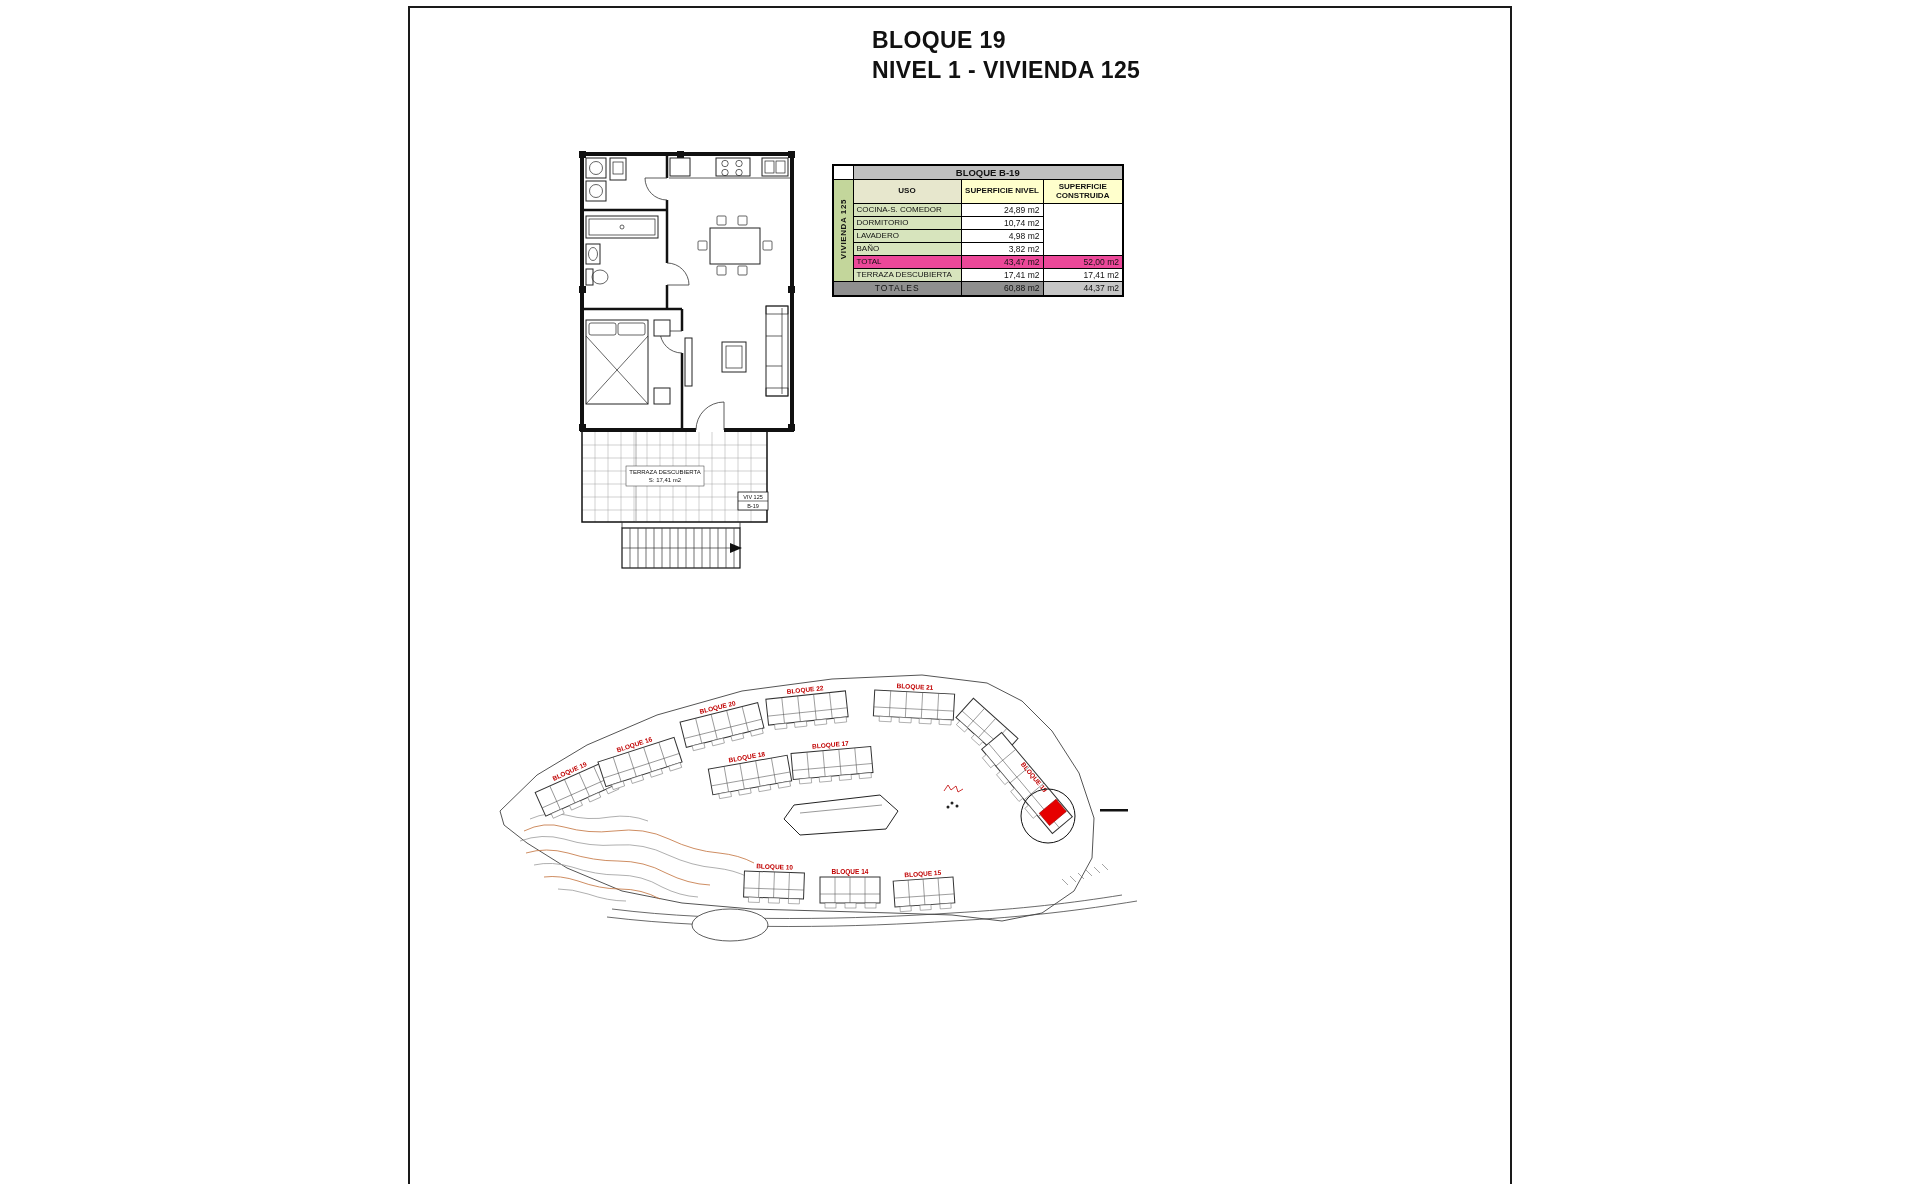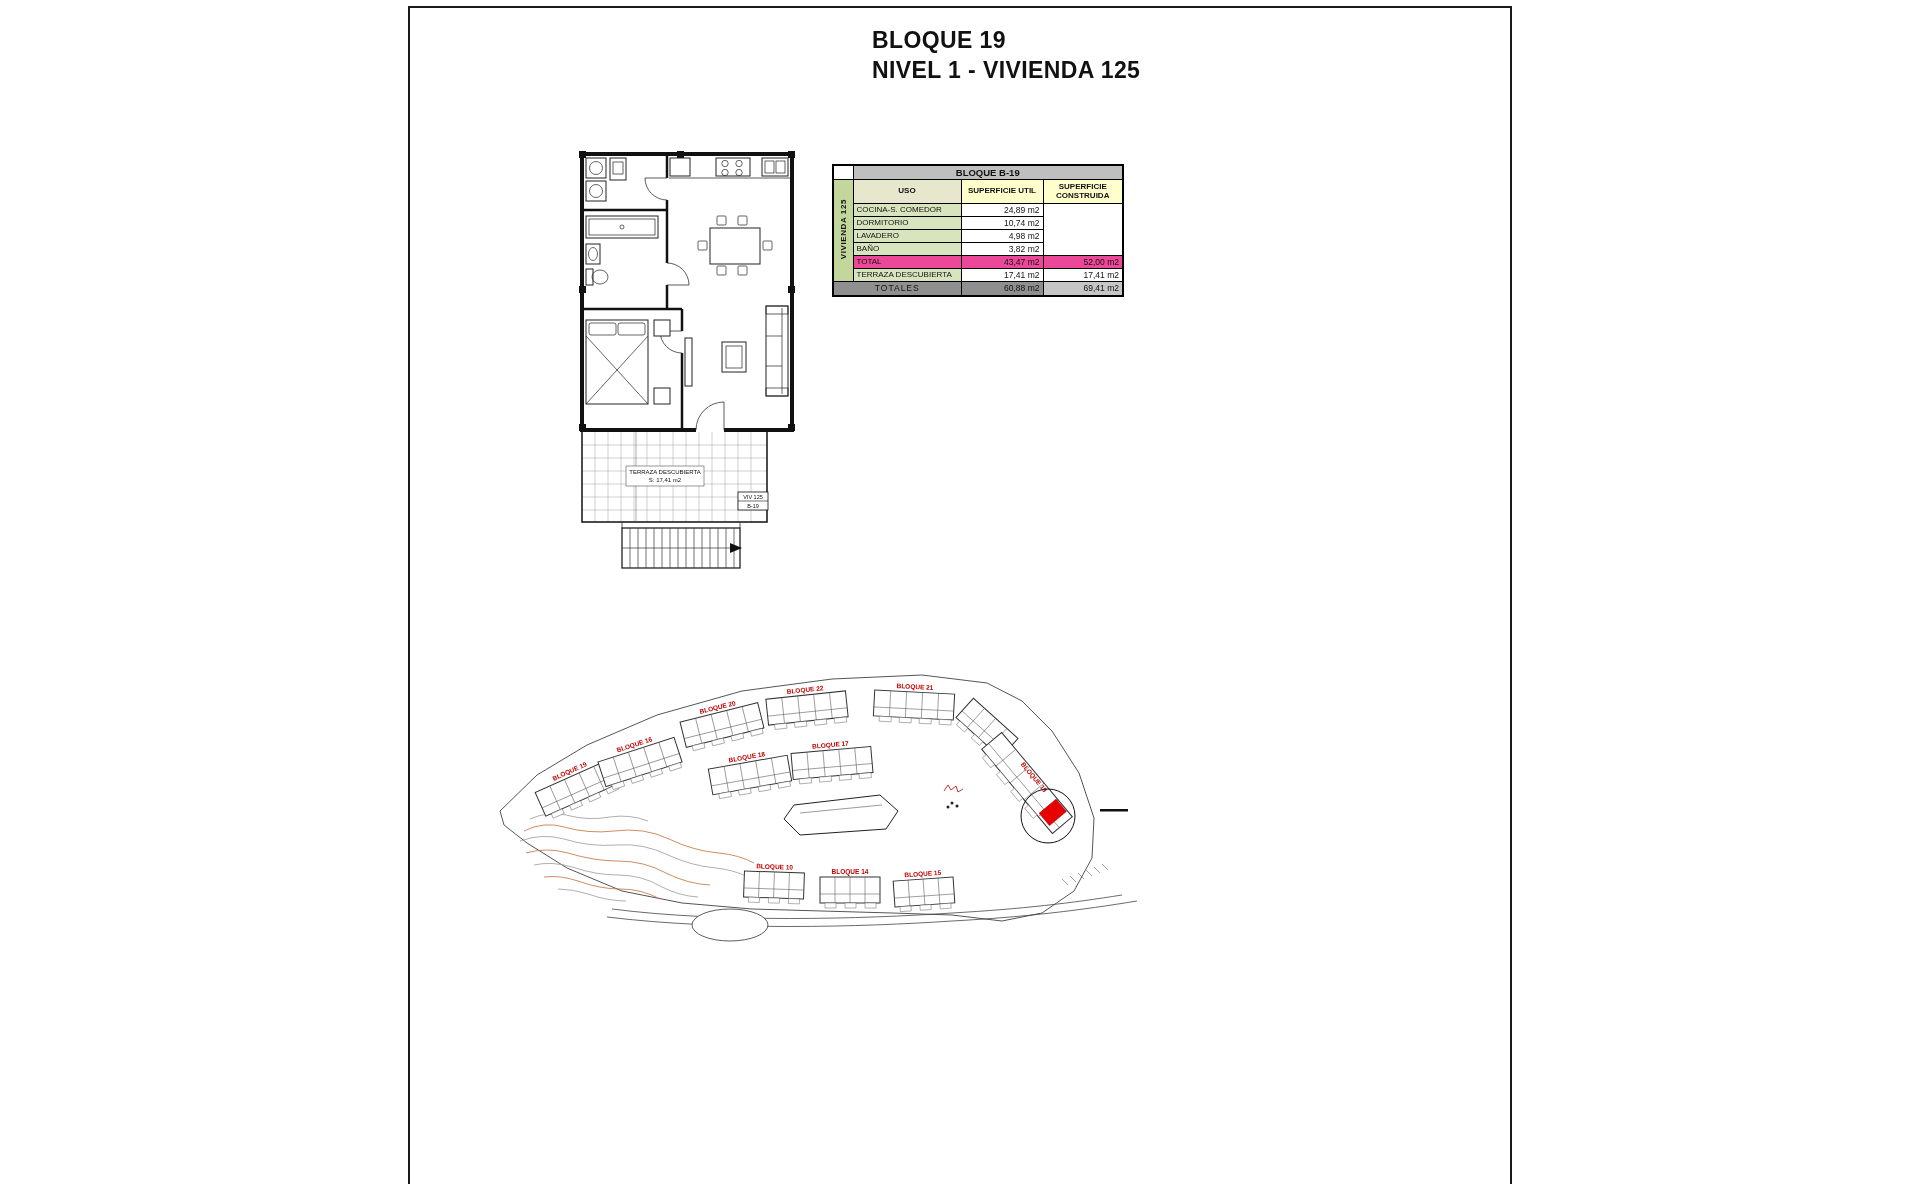--- a/index.html
+++ b/index.html
@@ -85,21 +85,21 @@
       <tbody>
           <tr>
         <td class="corner"></td>
         <td class="blkhdr" colspan="3">BLOQUE B-19</td>
       </tr>
       <tr>
         <td class="vlabel" rowspan="7">
           <span class="vert">VIVIENDA 125</span>
         </td>
         <td class="colhdr hdr-uso">USO</td>
-        <td class="colhdr hdr-yel">SUPERFICIE UTIL</td>
+        <td class="colhdr hdr-yel">SUPERFICIE NIVEL</td>
         <td class="colhdr hdr-yel">SUPERFICIE CONSTRUIDA</td>
       </tr>
       <tr>
         <td class="lbl">COCINA-S. COMEDOR</td>
         <td class="val">24,89 m2</td>
         <td class="empty4" rowspan="4"></td>
       </tr>
       <tr>
         <td class="lbl">DORMITORIO</td>
         <td class="val">10,74 m2</td>
@@ -118,21 +118,21 @@
         <td class="val">52,00 m2</td>
       </tr>
       <tr>
         <td class="lbl">TERRAZA DESCUBIERTA</td>
         <td class="val">17,41 m2</td>
         <td class="val">17,41 m2</td>
       </tr>
       <tr class="totales">
         <td class="tlabel" colspan="2">TOTALES</td>
         <td class="val">60,88 m2</td>
-        <td class="val tot-light">69,41 m2</td>
+        <td class="val tot-light">44,37 m2</td>
       </tr>
     </tbody>
       </table>
 
     <svg class="floorplan" width="260" height="445" viewBox="0 0 260 445">
 
       <rect x="12" y="6" width="210" height="276" fill="#fff" stroke="#111" stroke-width="4"></rect>
 
       <rect x="126" y="278" width="28" height="8" fill="#fff" stroke="none"></rect>
       <line x1="154" y1="282" x2="154" y2="254" class="thin"></line>

